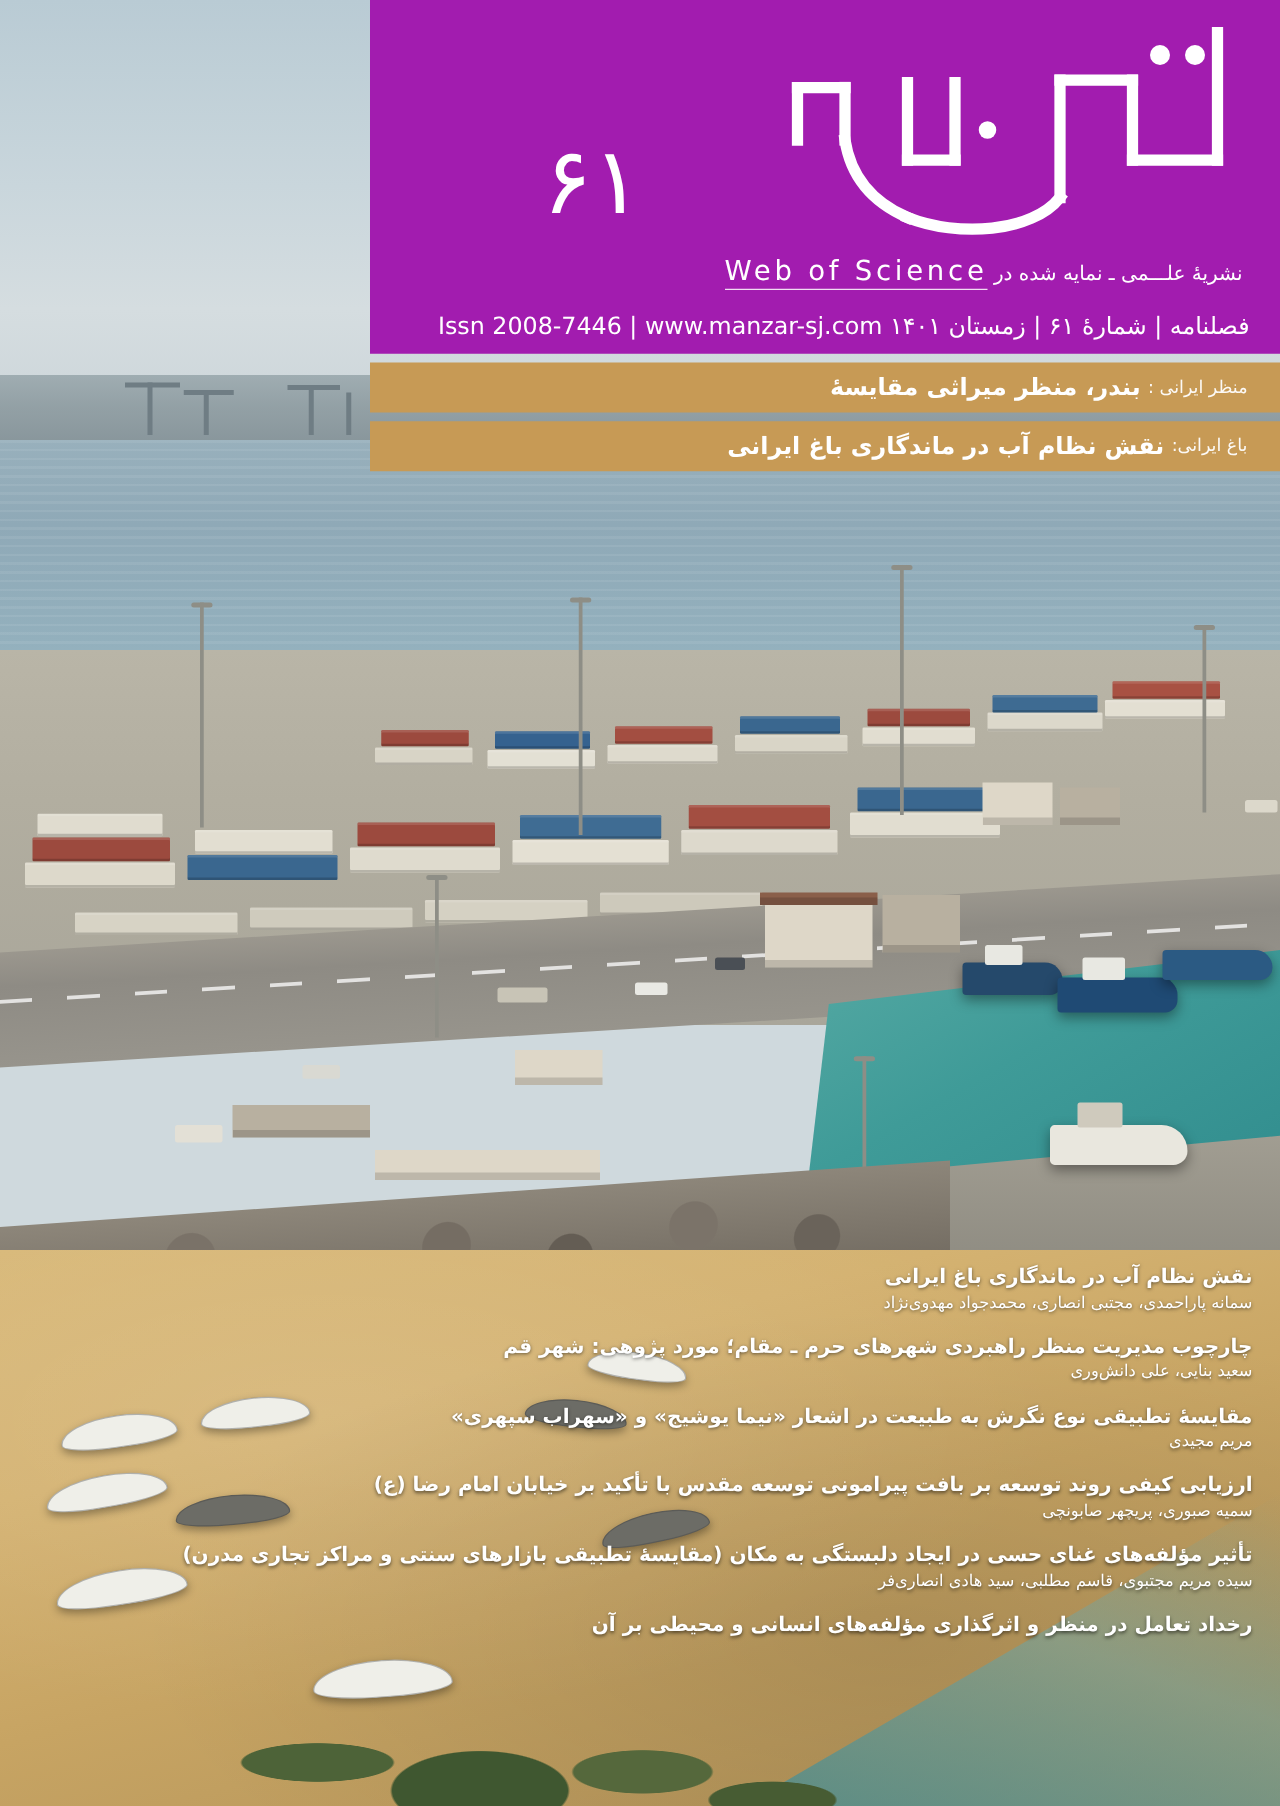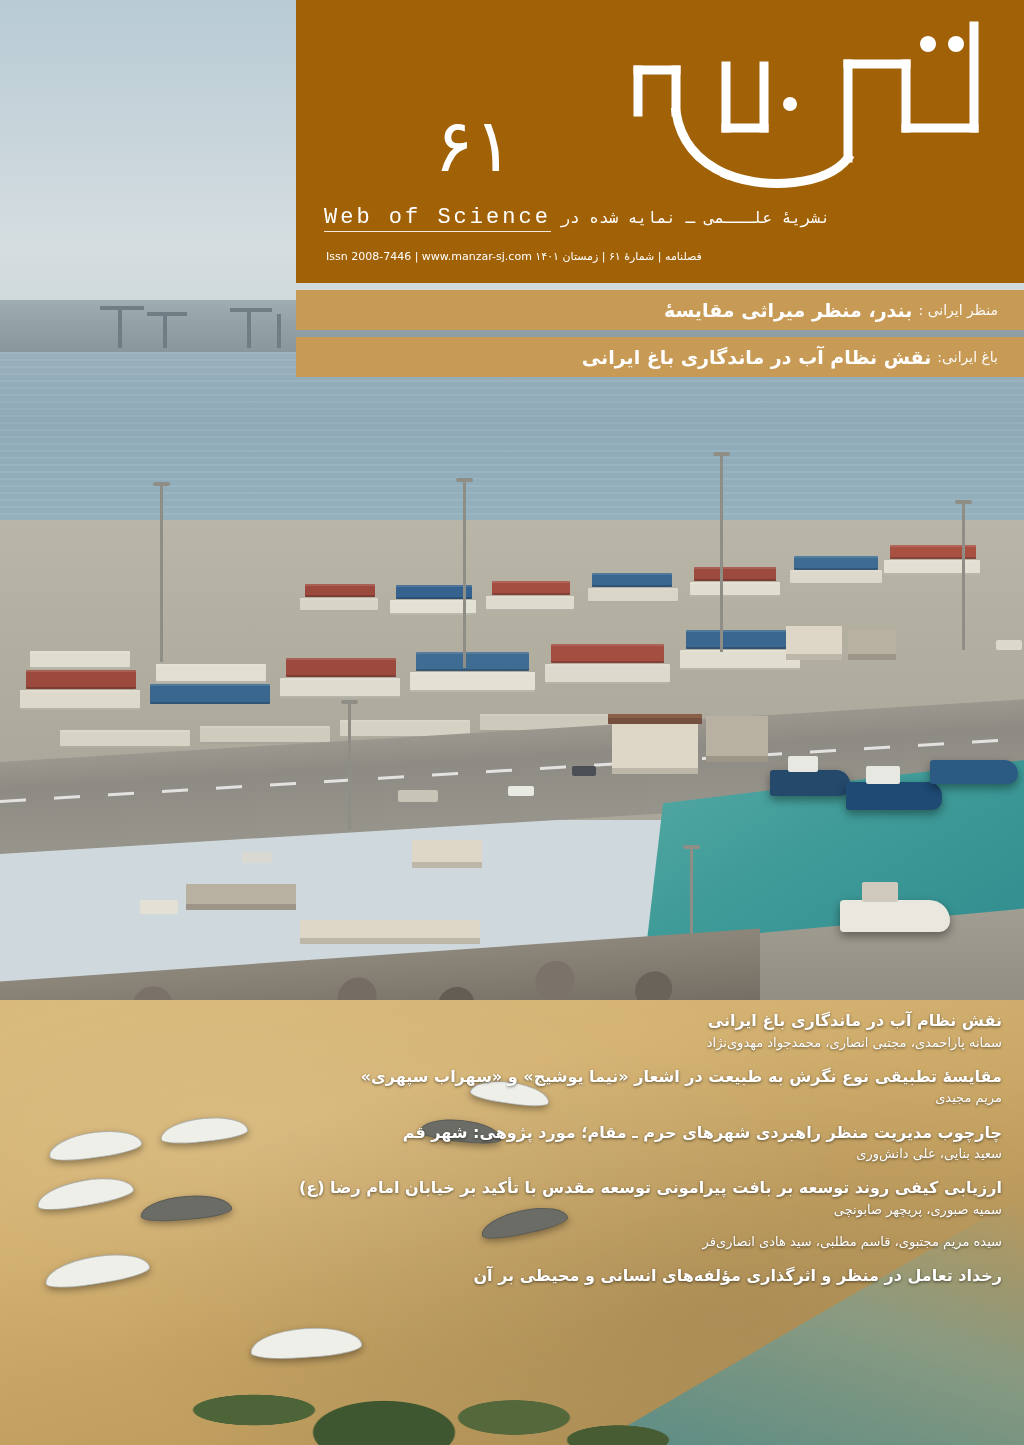--- a/index.html
+++ b/index.html
@@ -174,21 +174,21 @@
     border-radius: 2px;
   }
   
   .car { position: absolute; border-radius: 2px; }
 
   
   .masthead {
     position: absolute;
     left: 296px; top: 0;
     width: 728px; height: 283px;
-    background: #a16207;
+    background: #a21caf;
   }
   .logo-wrap {
     position: absolute;
     right: 28px; top: 8px;
     width: 420px; height: 200px;
   }
   .logo-svg { display: block; }
   .issue-number {
     position: absolute;
     left: 138px; top: 108px;
@@ -196,42 +196,41 @@
     color: #ffffff;
     font-family: "DejaVu Sans", "Liberation Sans", sans-serif;
     letter-spacing: 2px;
     line-height: 1;
     direction: ltr;
   }
   .wos-line {
     position: absolute;
     right: 30px; top: 205px;
     width: 670px;
-    text-align: left;
+    text-align: right;
     color: #ffffff;
     font-size: 16px;
     letter-spacing: 1px;
     white-space: nowrap;
-    font-family: Liberation Mono, monospace;
   }
   .wos-en {
     font-size: 22px;
     letter-spacing: 3px;
     border-bottom: 1px solid rgba(255,255,255,.85);
     padding-bottom: 1px;
     direction: ltr;
     display: inline-block;
   }
   .meta-line {
     position: absolute;
-    right: 28px; top: 250px;
+    right: 14px; top: 250px;
     width: 670px;
-    text-align: left;
+    text-align: center;
     color: #ffffff;
-    font-size: 11px;
+    font-size: 19px;
     white-space: nowrap;
   }
   .meta-en { direction: ltr; display: inline-block; unicode-bidi: isolate; }
 
   
   .bar {
     position: absolute;
     left: 296px;
     width: 728px;
     height: 40px;
@@ -434,35 +433,36 @@
   </div>
 
   <div class="toc">
 
     <div class="toc-item">
       <div class="toc-title">نقش نظام آب در ماندگاری باغ ایرانی</div>
       <div class="toc-authors">سمانه پاراحمدی، مجتبی انصاری، محمدجواد مهدوی‌نژاد</div>
     </div>
 
     <div class="toc-item">
+      <div class="toc-title">چارچوب مدیریت منظر راهبردی شهرهای حرم ـ مقام؛ مورد پژوهی: شهر قم</div>
+      <div class="toc-authors">سعید بنایی، علی دانش‌وری</div>
+    </div>
+
+    <div class="toc-item">
       <div class="toc-title">مقایسۀ تطبیقی نوع نگرش به طبیعت در اشعار «نیما یوشیج» و «سهراب سپهری»</div>
       <div class="toc-authors">مریم مجیدی</div>
     </div>
 
     <div class="toc-item">
-      <div class="toc-title">چارچوب مدیریت منظر راهبردی شهرهای حرم ـ مقام؛ مورد پژوهی: شهر قم</div>
-      <div class="toc-authors">سعید بنایی، علی دانش‌وری</div>
-    </div>
-
-    <div class="toc-item">
       <div class="toc-title">ارزیابی کیفی روند توسعه بر بافت پیرامونی توسعه مقدس با تأکید بر خیابان امام رضا (ع)</div>
       <div class="toc-authors">سمیه صبوری، پریچهر صابونچی</div>
     </div>
 
     <div class="toc-item">
+      <div class="toc-title">تأثیر مؤلفه‌های غنای حسی در ایجاد دلبستگی به مکان (مقایسۀ تطبیقی بازارهای سنتی و مراکز تجاری مدرن)</div>
       <div class="toc-authors">سیده مریم مجتبوی، قاسم مطلبی، سید هادی انصاری‌فر</div>
     </div>
 
     <div class="toc-item">
       <div class="toc-title">رخداد تعامل در منظر و اثرگذاری مؤلفه‌های انسانی و محیطی بر آن</div>
     </div>
 
   </div>
 
 </div>

